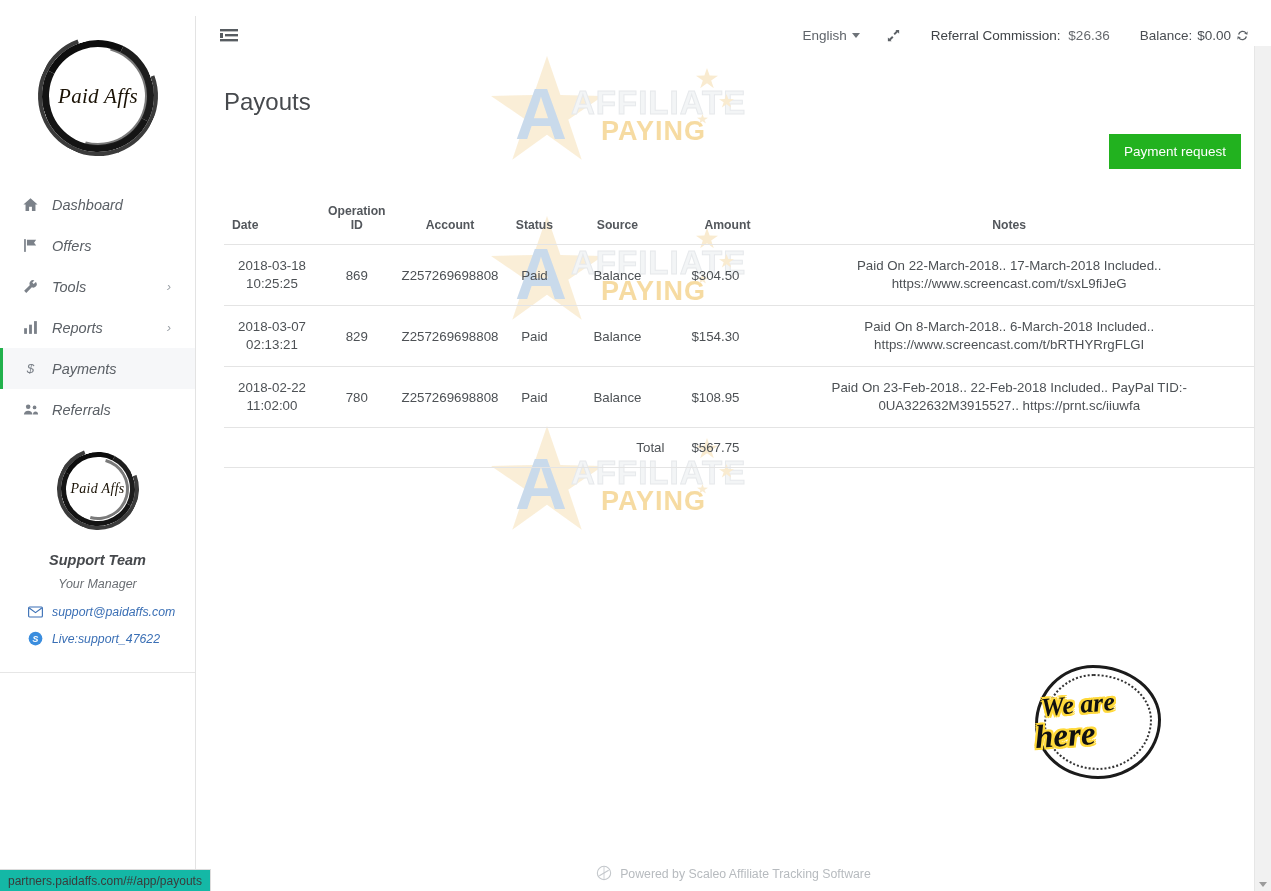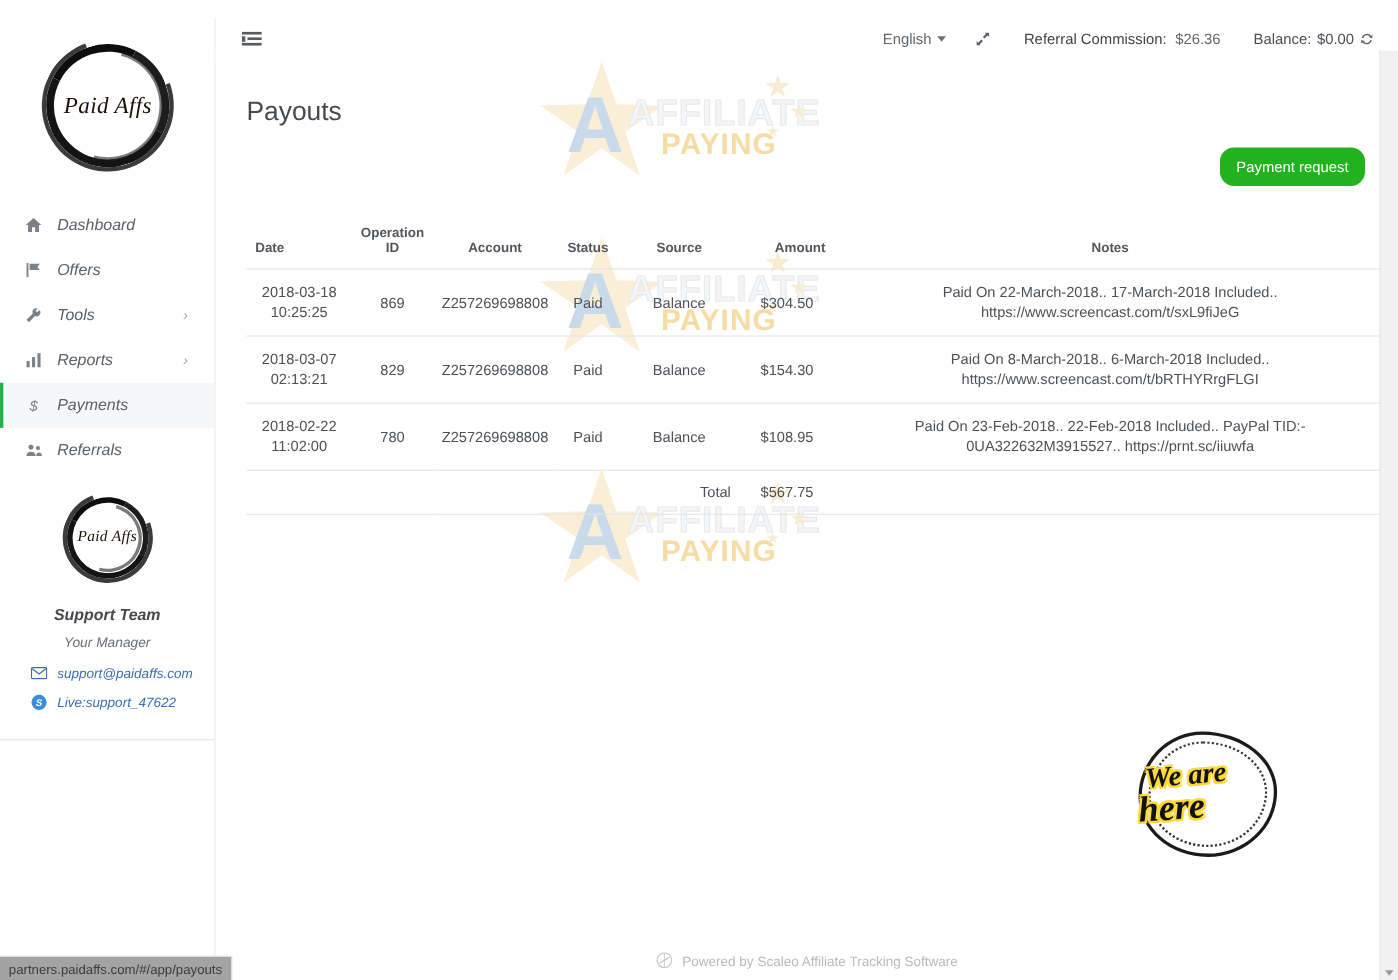--- a/index.html
+++ b/index.html
@@ -137,21 +137,21 @@
   #content {
     position:absolute; left:196px; top:46px; right:0; bottom:0;
     background:#fff; overflow:hidden;
   }
   .page-title {
     font-size:24px; color:#46494d; font-weight:400;
     margin:42px 0 0 28px; position:relative; z-index:3;
   }
   .btn-row { display:flex; justify-content:flex-end; padding:18px 30px 0 0; }
   .btn-green {
-    background:#22b21f; color:#fff; border:none; border-radius:13px;
+    background:#22b21f; color:#fff; border:none; border-radius:0;
     font-size:13.5px; padding:10px 15px; cursor:pointer;
     font-family:"Liberation Sans", sans-serif;
   }
 
   table.payouts { width:1036px; margin:35px 0 0 28px; border-collapse:collapse; position:relative; z-index:2; }
   table.payouts thead th {
     font-size:12.2px; color:#53575c; font-weight:bold;
     padding:0 8px 12px 8px; vertical-align:bottom;
     border-bottom:1px solid #e4e4e4;
     text-align:center; white-space:nowrap;
@@ -248,21 +248,21 @@
     position:absolute; left:2px; right:2px; top:2px; height:300px;
     background:#f1f1f1;
   }
   .vscroll .arrow-dn {
     position:absolute; left:4px; bottom:4px;
     width:0;height:0;border-left:4px solid transparent;
     border-right:4px solid transparent;border-top:5px solid #9b9b9b;
   }
   .statusbar {
     position:absolute; left:0; bottom:0; height:22px; max-width:420px;
-    background:#a3a3a3; border-top:1px solid #dcdcdc; border-right:1px solid #dcdcdc;
+    background:#14b8a6; border-top:1px solid #dcdcdc; border-right:1px solid #dcdcdc;
     display:flex; align-items:center; padding:0 8px;
     font-size:12px; color:#3b3b3b; z-index:10;
     font-family:"Liberation Sans", sans-serif;
   }
 </style>
 </head>
 <body>
 
 <div id="app">
 

